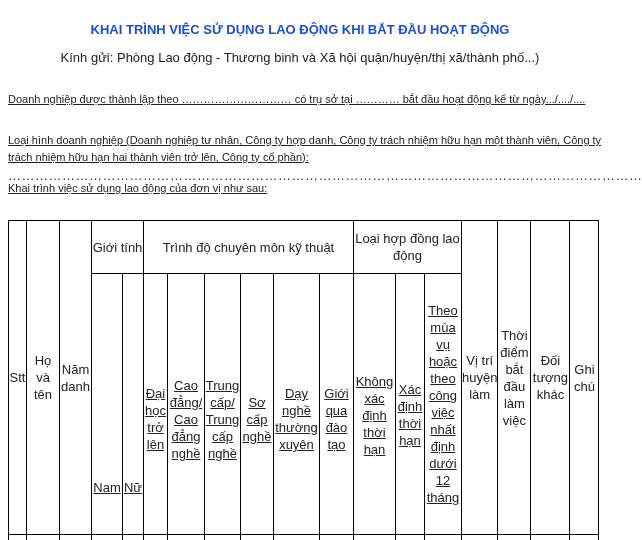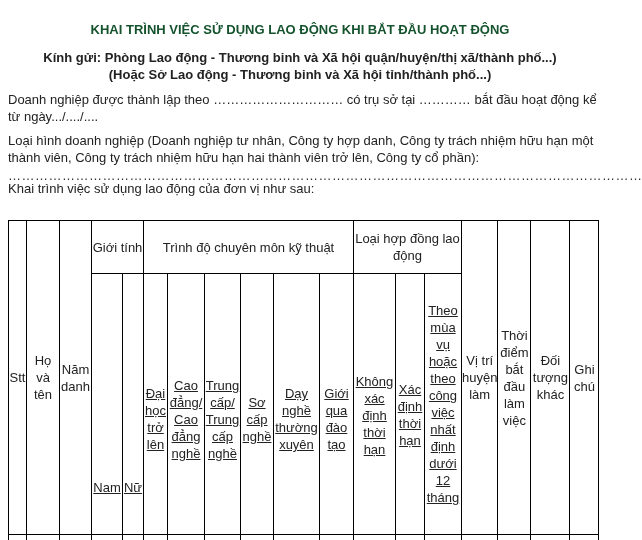--- a/index.html
+++ b/index.html
@@ -2,28 +2,28 @@
 <html><head>
   <meta charset="utf-8">
   <style>
     html, body { margin: 0; padding: 0; background: #ffffff; }
     body {
       width: 642px; height: 540px; overflow: hidden; position: relative;
       font-family: "Liberation Sans", sans-serif; color: #222222; font-size: 13px;
     }
     .title {
       position: absolute; left: 0; top: 22px; width: 600px; text-align: center;
-      font-weight: bold; font-size: 13px; color: #14532d;
+      font-weight: bold; font-size: 13px; color: #1d4ed8;
     }
     .kinhgui {
       position: absolute; left: 0; top: 49px; width: 600px; text-align: center;
-      line-height: 17px; font-size: 13px; font-weight: bold;
+      line-height: 17px; font-size: 13px;
     }
     .para {
-      position: absolute; left: 8px; width: 600px; font-size: 13px; line-height: 17px;
+      position: absolute; left: 8px; width: 600px; font-size: 11px; line-height: 17px; text-decoration: underline;
     }
     .p1 { top: 91px; }
     .p2 { top: 132px; }
     .dots {
       position: absolute; left: 8px; top: 168px; width: 634px; white-space: nowrap; overflow: hidden;
       font-size: 13px; letter-spacing: 0.5px; color: #333;
     }
     .p3 { top: 180px; }
     table.grid {
       position: absolute; left: 8px; top: 220px;
@@ -38,21 +38,20 @@
     tr.r2 td { height: 222px; text-decoration: underline; }
     tr.r3 td { height: 34px; }
     .vb { vertical-align: bottom !important; padding-bottom: 6px !important; }
   </style>
 </head>
 <body>
 
 <div class="title">KHAI TRÌNH VIỆC SỬ DỤNG LAO ĐỘNG KHI BẮT ĐẦU HOẠT ĐỘNG</div>
 <div class="kinhgui">
   <div>Kính gửi: Phòng Lao động - Thương binh và Xã hội quận/huyện/thị xã/thành phố...)</div>
-  <div>(Hoặc Sở Lao động - Thương binh và Xã hội tỉnh/thành phố...)</div>
 </div>
 <div class="para p1">Doanh nghiệp được thành lập theo ………………………… có trụ sở tại ………… bắt đầu hoạt động kể từ ngày.../..../....</div>
 <div class="para p2">Loại hình doanh nghiệp (Doanh nghiệp tư nhân, Công ty hợp danh, Công ty trách nhiệm hữu hạn một thành viên, Công ty trách nhiệm hữu hạn hai thành viên trở lên, Công ty cổ phần):</div>
 <div class="dots">……………………………………………………………………………………………………………………………………………………………</div>
 <div class="para p3">Khai trình việc sử dụng lao động của đơn vị như sau:</div>
 
 <table class="grid">
   <colgroup>
     <col style="width:18px">
       <col style="width:33px">

